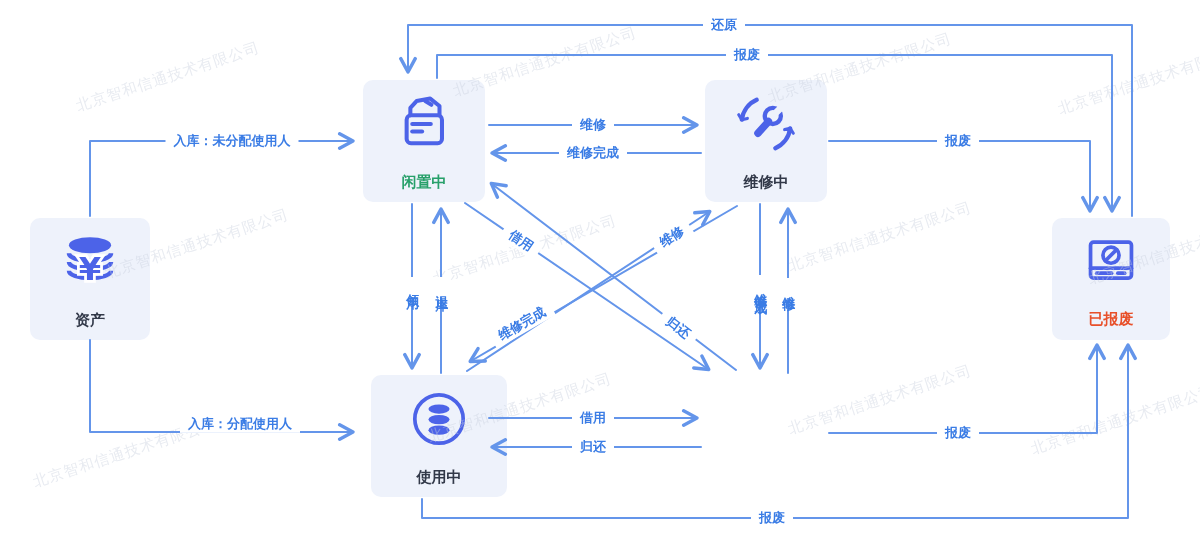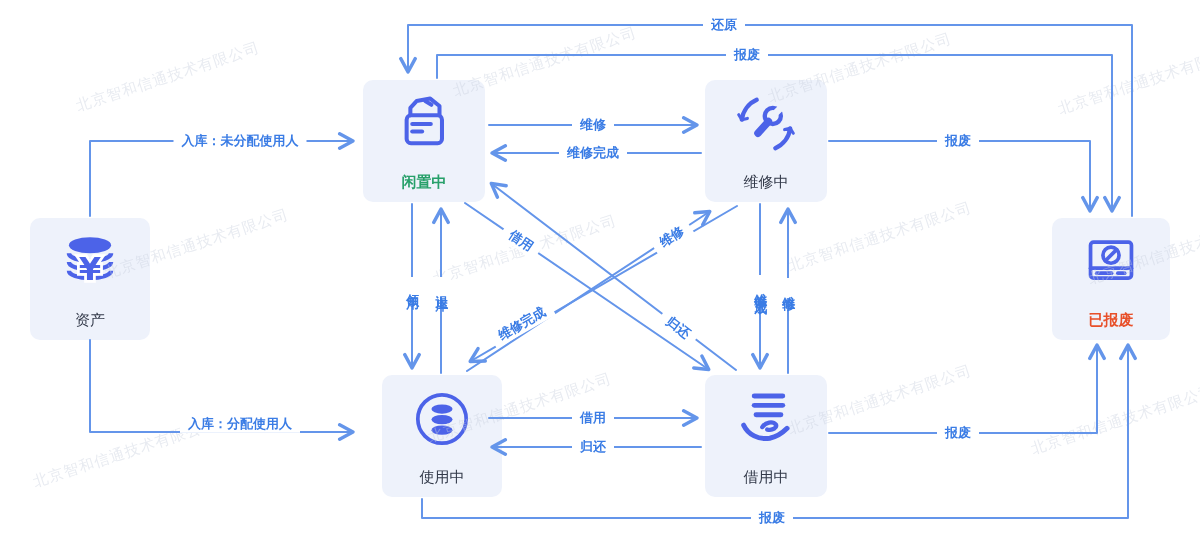--- a/index.html
+++ b/index.html
@@ -11,23 +11,23 @@
   .wm{
     position:absolute;transform:translate(-50%,-50%) rotate(-18deg);
     color:#c9d0de;opacity:.42;font-size:15px;letter-spacing:1px;white-space:nowrap;
   }
   .edges-svg{position:absolute;left:0;top:0;z-index:3;}
   .node{
     position:absolute;z-index:1;background:#eef2fb;border-radius:10px;
     display:flex;flex-direction:column;align-items:center;justify-content:center;gap:20px;
   }
   .nicon{width:62px;height:62px;display:block;}
-  .nlabel{font-size:15px;font-weight:400;color:#323949;line-height:1;}
+  .nlabel{font-size:15px;font-weight:700;color:#323949;line-height:1;}
   .nlabel.green{color:#27a06a;font-weight:700;}
-  .nlabel.red{color:#e8502a;font-weight:700;}
+  .nlabel.red{color:#e8502a;font-weight:700;font-family:Liberation Mono, monospace;}
   .labels{position:absolute;inset:0;z-index:4;pointer-events:none;}
   .elabel{
     position:absolute;transform:translate(-50%,-50%);
     background:#fff;color:#3a7ce5;font-weight:700;font-size:13px;
     padding:1px 8px;white-space:nowrap;line-height:1.25;
   }
   .elabel.vert{
     writing-mode:vertical-rl;text-orientation:upright;
     padding:7px 1px;letter-spacing:3px;
   }
@@ -113,59 +113,47 @@
         <path d="M11,43 l-5,-8 M11,43 l9,-2" stroke-width="5"></path>
         <path d="M89,57 l5,8 M89,57 l-9,2" stroke-width="5"></path>
         <circle cx="61" cy="37" r="13" stroke-width="7"></circle>
       </g>
       <path d="M61,37 L78,20" stroke="#eef2fb" stroke-width="11" stroke-linecap="round"></path>
       <path d="M54,46 L37,65" stroke="#4c63e8" stroke-width="12" stroke-linecap="round"></path>
     </svg>
     <span class="nlabel">维修中</span>
   </div>
 
-  <div class="node" style="left:382px;top:375px;width:120px;height:122px">
+  <div class="node" style="left:371px;top:375px;width:136px;height:122px">
     <svg class="nicon" viewBox="0 0 100 100">
       <circle cx="50" cy="50" r="39" fill="none" stroke="#4c63e8" stroke-width="6"></circle>
       <ellipse cx="50" cy="34" rx="17" ry="7.5" fill="#4c63e8"></ellipse>
       <ellipse cx="50" cy="51" rx="17" ry="7.5" fill="#4c63e8"></ellipse>
       <ellipse cx="50" cy="68" rx="17" ry="7.5" fill="#4c63e8"></ellipse>
     </svg>
     <span class="nlabel">使用中</span>
   </div>
 
-  <div class="node" style="left:705px;top:375px;width:122px;height:122px">
-    <svg class="nicon" viewBox="0 0 100 100">
-      <g fill="none" stroke="#4c63e8" stroke-linecap="round">
-        <path d="M31,13 H77" stroke-width="8"></path>
-        <path d="M31,28 H77" stroke-width="8"></path>
-        <path d="M34,43 H74" stroke-width="8"></path>
-        <path d="M14,60 C21,75 38,84 56,81 C66,79 76,73 84,65" stroke-width="8"></path>
-        <path d="M44,63 C49,55 61,53 66,59 C68,64 61,69 52,67" stroke-width="7"></path>
-      </g>
-    </svg>
-    <span class="nlabel">借用中</span>
-  </div>
 
   <div class="node" style="left:1052px;top:218px;width:118px;height:122px">
     <svg class="nicon" viewBox="0 0 100 100">
       <g fill="none" stroke="#4c63e8" stroke-width="6" stroke-linecap="round">
         <rect x="17" y="18" width="66" height="58" rx="5"></rect>
         <path d="M17,60 H83"></path>
         <path d="M27,68 H51"></path>
         <path d="M61,68 H72"></path>
         <circle cx="50" cy="39" r="13"></circle>
         <path d="M41,48 L59,30"></path>
       </g>
     </svg>
     <span class="nlabel red">已报废</span>
   </div>
 
   <div class="labels">
-    <span class="elabel" style="left:240px;top:141px">入库：未分配使用人</span>
+    <span class="elabel" style="left:232px;top:141px">入库：未分配使用人</span>
     <span class="elabel" style="left:240px;top:424px">入库：分配使用人</span>
     <span class="elabel" style="left:724px;top:25px">还原</span>
     <span class="elabel" style="left:747px;top:55px">报废</span>
     <span class="elabel" style="left:593px;top:125px">维修</span>
     <span class="elabel" style="left:593px;top:153px">维修完成</span>
     <span class="elabel" style="left:958px;top:141px">报废</span>
     <span class="elabel vert" style="left:412px;top:287px">领用</span>
     <span class="elabel vert" style="left:441px;top:287px">退库</span>
     <span class="elabel vert" style="left:760px;top:288px">维修完成</span>
     <span class="elabel vert" style="left:788px;top:288px">维修</span>

